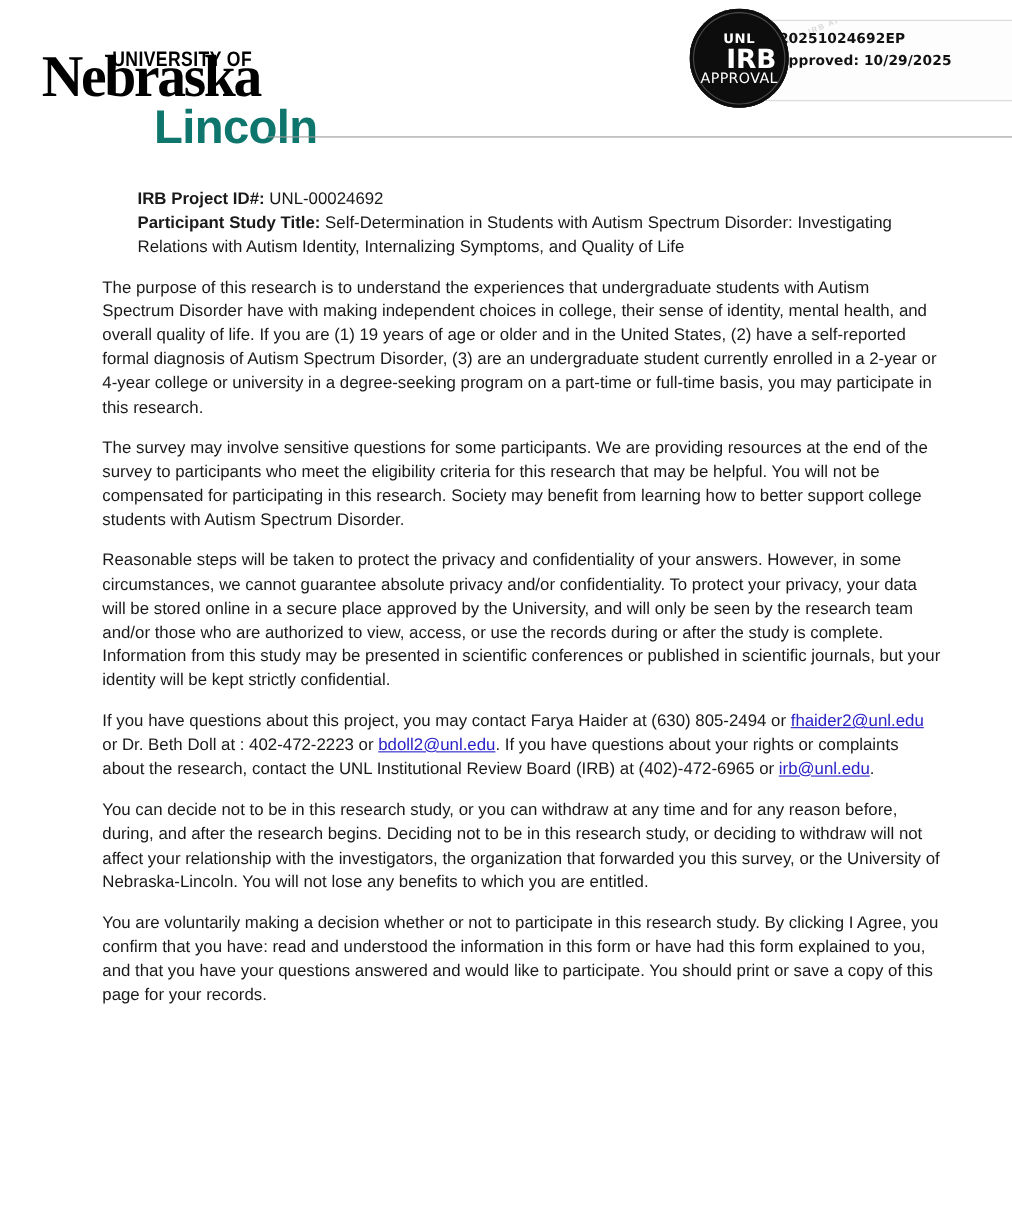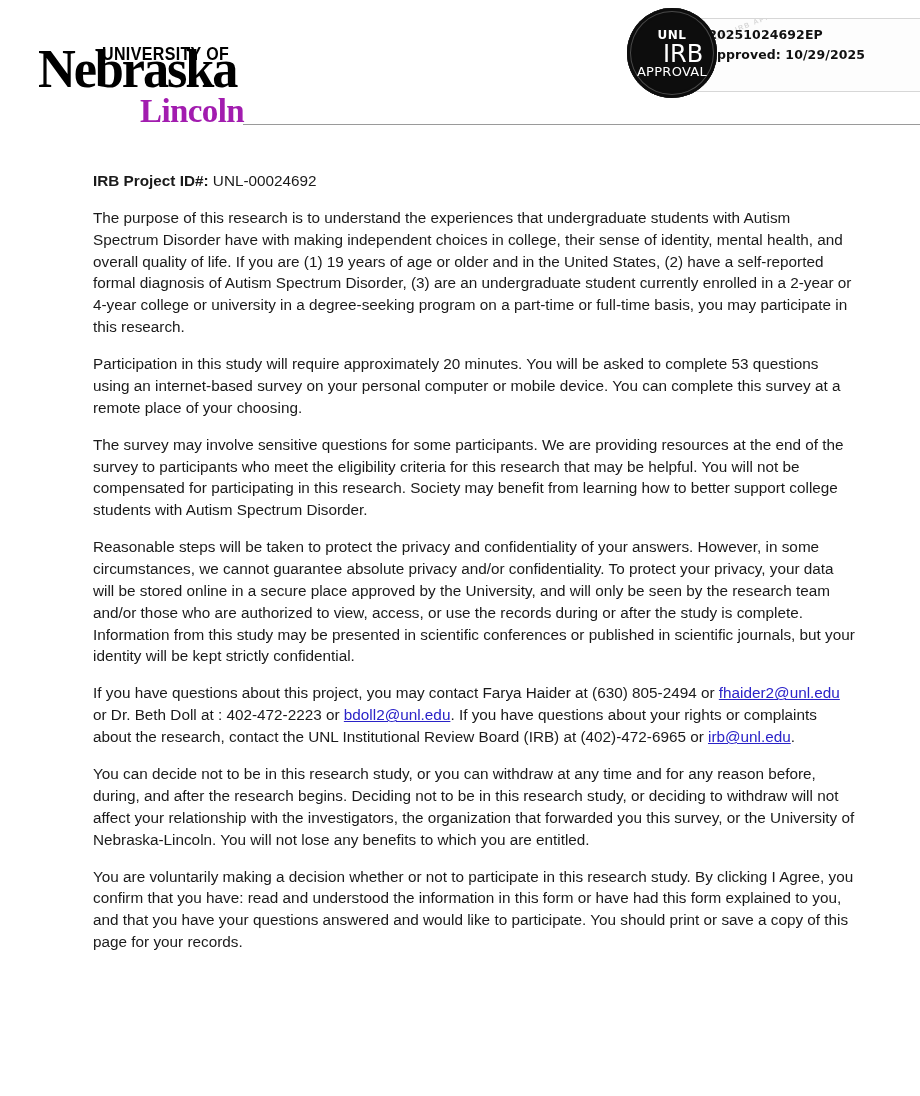--- a/index.html
+++ b/index.html
@@ -57,25 +57,25 @@
     color: #000000;
     line-height: 1;
     transform: scaleY(1.12) scaleX(0.94);
     transform-origin: left top;
     white-space: nowrap;
   }
   #logo-lincoln {
     position: absolute;
     left: 102px;
     top: 53px;
-    font-family: Liberation Serif, serif;
-    font-weight: 700;
-    font-size: 33px;
+    font-family: Liberation Sans, sans-serif;
+    font-weight: 700;
+    font-size: 43px;
     letter-spacing: -0.6px;
-    color: #a21caf;
+    color: #0f766e;
     line-height: 1;
   }
   #header-rule {
     position: absolute;
     left: 243px;
     top: 124px;
     width: 677px;
     height: 1px;
     background: #9a9a9a;
   }
@@ -144,21 +144,21 @@
     font-family: "DejaVu Sans", sans-serif;
     font-size: 12px;
     font-weight: 700;
     color: #ffffff;
     letter-spacing: 0.5px;
     line-height: 13px;
   }
   #irb-seal .seal-irb {
     font-family: "DejaVu Sans", sans-serif;
     font-size: 24px;
-    font-weight: 400;
+    font-weight: 700;
     color: #ffffff;
     letter-spacing: 0px;
     line-height: 25px;
     margin-left: 22px;
   }
   #irb-seal .seal-approval {
     font-family: "DejaVu Sans", sans-serif;
     font-size: 13px;
     font-weight: 400;
     color: #ffffff;
@@ -176,20 +176,21 @@
   .meta-line,
   .para {
     font-size: 15.3px;
     line-height: 21.8px;
     color: #1a1a1a;
     text-align: left;
     transform-origin: left top;
   }
   .meta-line {
     white-space: normal;
+    margin-left: 32px;
   }
   .label {
     font-weight: 700;
   }
   .para {
   }
   #meta-block .meta-line + .meta-line {
     margin-top: 0;
   }
   a.maillink {
@@ -223,25 +224,25 @@
       <span class="seal-approval">APPROVAL</span>
     </div>
   </div>
 
 </div>
 
 <div id="document-body">
 
   <div id="meta-block">
     <div class="meta-line"><span class="label">IRB Project ID#:</span><span> UNL-00024692</span></div>
+    <div class="meta-line"><span class="label">Participant Study Title:</span><span> Self-Determination in Students with Autism Spectrum Disorder: Investigating Relations with Autism Identity, Internalizing Symptoms, and Quality of Life</span></div>
   </div>
 
   <p class="para">The purpose of this research is to understand the experiences that undergraduate students with Autism Spectrum Disorder have with making independent choices in college, their sense of identity, mental health, and overall quality of life. If you are (1) 19 years of age or older and in the United States, (2) have a self-reported formal diagnosis of Autism Spectrum Disorder, (3) are an undergraduate student currently enrolled in a 2-year or 4-year college or university in a degree-seeking program on a part-time or full-time basis, you may participate in this research.</p>
 
-  <p class="para">Participation in this study will require approximately 20 minutes. You will be asked to complete 53 questions using an internet-based survey on your personal computer or mobile device. You can complete this survey at a remote place of your choosing.</p>
 
   <p class="para">The survey may involve sensitive questions for some participants. We are providing resources at the end of the survey to participants who meet the eligibility criteria for this research that may be helpful. You will not be compensated for participating in this research. Society may benefit from learning how to better support college students with Autism Spectrum Disorder.</p>
 
   <p class="para">Reasonable steps will be taken to protect the privacy and confidentiality of your answers. However, in some circumstances, we cannot guarantee absolute privacy and/or confidentiality. To protect your privacy, your data will be stored online in a secure place approved by the University, and will only be seen by the research team and/or those who are authorized to view, access, or use the records during or after the study is complete. Information from this study may be presented in scientific conferences or published in scientific journals, but your identity will be kept strictly confidential.</p>
 
   <p class="para"><span>If you have questions about this project, you may contact Farya Haider at (630) 805-2494 or </span><a class="maillink" href="#">fhaider2@unl.edu</a><span> or Dr. Beth Doll at : 402-472-2223 or </span><a class="maillink" href="#">bdoll2@unl.edu</a><span>. If you have questions about your rights or complaints about the research, contact the UNL Institutional Review Board (IRB) at (402)-472-6965 or </span><a class="maillink" href="#">irb@unl.edu</a><span>.</span></p>
 
   <p class="para">You can decide not to be in this research study, or you can withdraw at any time and for any reason before, during, and after the research begins. Deciding not to be in this research study, or deciding to withdraw will not affect your relationship with the investigators, the organization that forwarded you this survey, or the University of Nebraska-Lincoln. You will not lose any benefits to which you are entitled.</p>
 
   <p class="para">You are voluntarily making a decision whether or not to participate in this research study. By clicking I Agree, you confirm that you have: read and understood the information in this form or have had this form explained to you, and that you have your questions answered and would like to participate. You should print or save a copy of this page for your records.</p>

